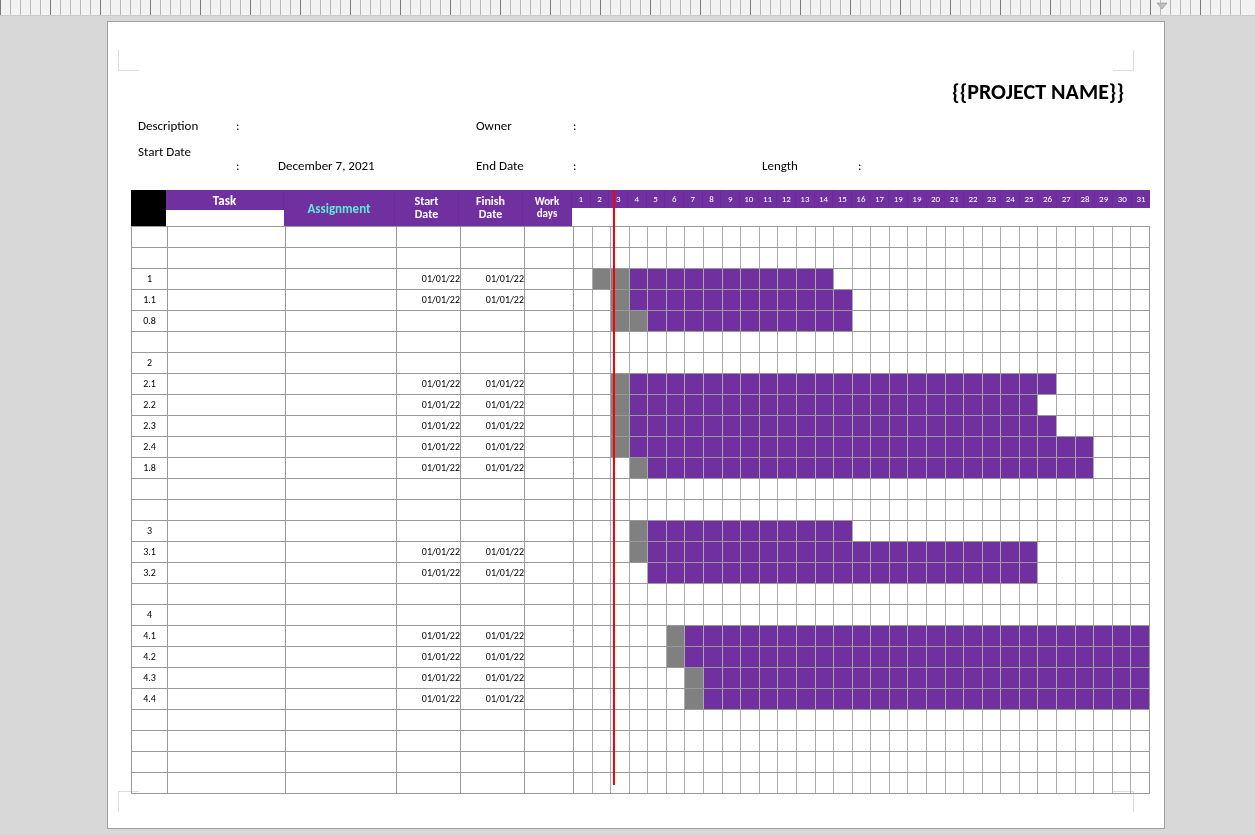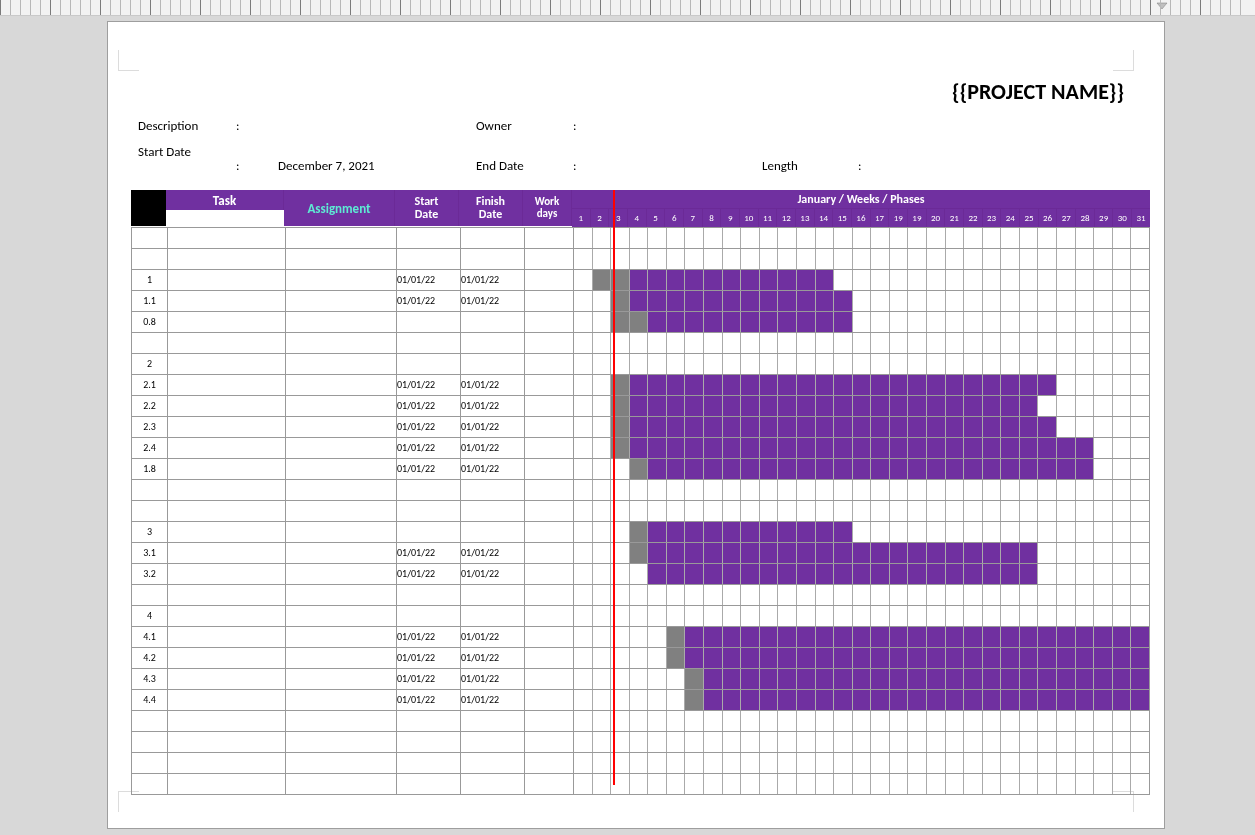--- a/index.html
+++ b/index.html
@@ -32,21 +32,21 @@
   .h-cal-top{height:18px;background:#7030a0;color:#fff;text-align:center;line-height:18px;font-weight:700;font-size:12px;border-bottom:1px solid #6b2a97}
   .h-cal-bot{height:18px;display:flex}
   .h-day{flex:1;background:#7030a0;color:#fff;text-align:center;line-height:18px;font-size:9px;border-left:1px solid #6b2a97}
   .h-day:first-child{border-left:none}
   
   .row{display:flex;width:1019px;height:20px;border-top:1px solid #999}
   .row:last-child{border-bottom:1px solid #999}
   .c-id{width:35px;height:20px;border-left:1px solid #999;border-right:1px solid #999;text-align:center;line-height:20px;font-size:10px}
   .c-task{width:117px;height:20px;border-right:1px solid #999}
   .c-assign{width:110px;height:20px;border-right:1px solid #999}
-  .c-date{width:63px;height:20px;border-right:1px solid #999;text-align:left;line-height:20px;font-size:10px}
+  .c-date{width:63px;height:20px;border-right:1px solid #999;text-align:right;line-height:20px;font-size:10px}
   .c-wd{width:48px;height:20px;border-right:1px solid #999;text-align:center;line-height:20px;font-size:10px}
   .c-cal{flex:1;display:flex;border-right:1px solid #999}
   .c-cell{flex:1;border-left:1px solid #aaa}
   .c-cell:first-child{border-left:none}
   .c-cell.gray{background:#808080}
   .c-cell.pur{background:#7030a0}
   .today-line{position:absolute;top:0;width:2px;height:595px;background:#ff0000;z-index:5}
   .scroll-right{position:absolute;right:0;top:15px;bottom:6px;width:18px;display:flex;align-items:center;justify-content:center}
 </style>
 </head>
@@ -213,21 +213,20 @@
 
     <div class="tbl-wrap" id="gantt">
         <div class="hdr">
           <div class="h-id"></div>
           <div class="h-task">Task</div>
           <div class="h-assign">Assignment</div>
           <div class="h-date">Start<br>Date</div>
           <div class="h-date">Finish<br>Date</div>
           <div class="h-wd">Work<br>days</div>
           <div class="h-cal">
-            <div class="h-cal-top">January / Weeks / Phases</div>
             <div class="h-cal-bot">
               <div class="h-day">1</div>
               <div class="h-day">2</div>
               <div class="h-day">3</div>
               <div class="h-day">4</div>
               <div class="h-day">5</div>
               <div class="h-day">6</div>
               <div class="h-day">7</div>
               <div class="h-day">8</div>
               <div class="h-day">9</div>

